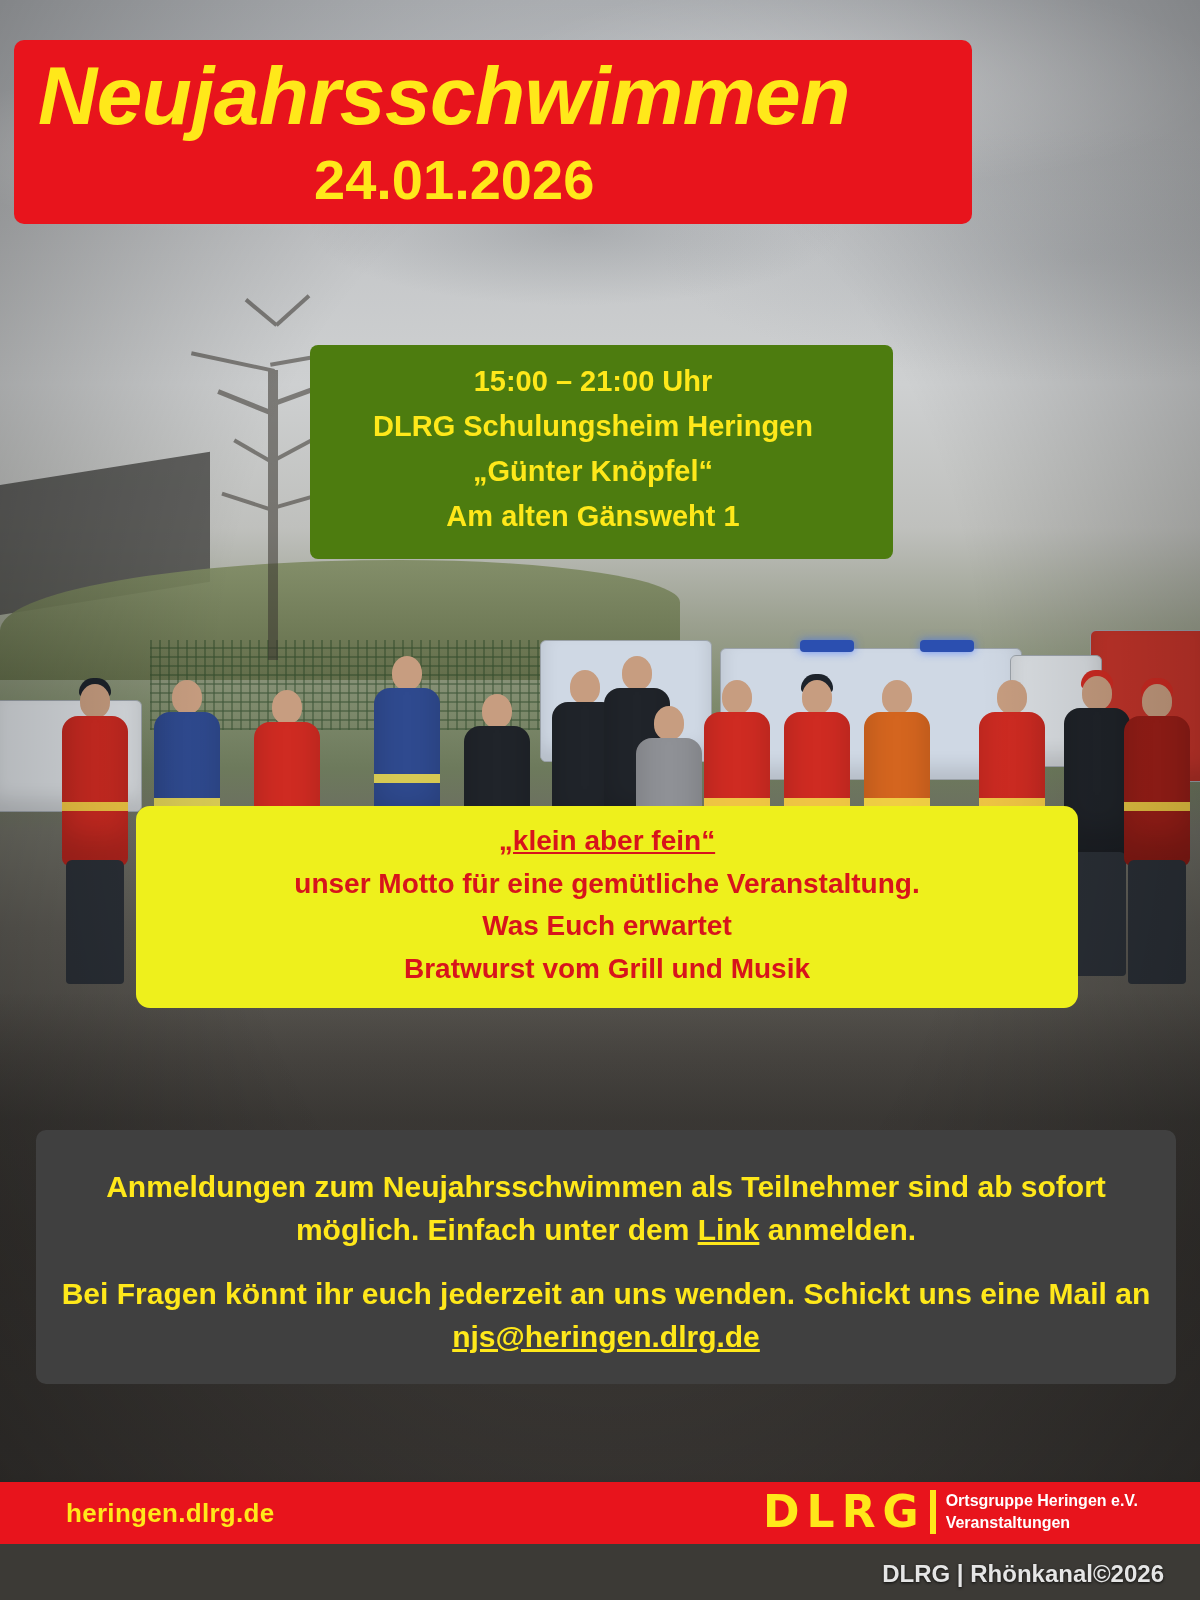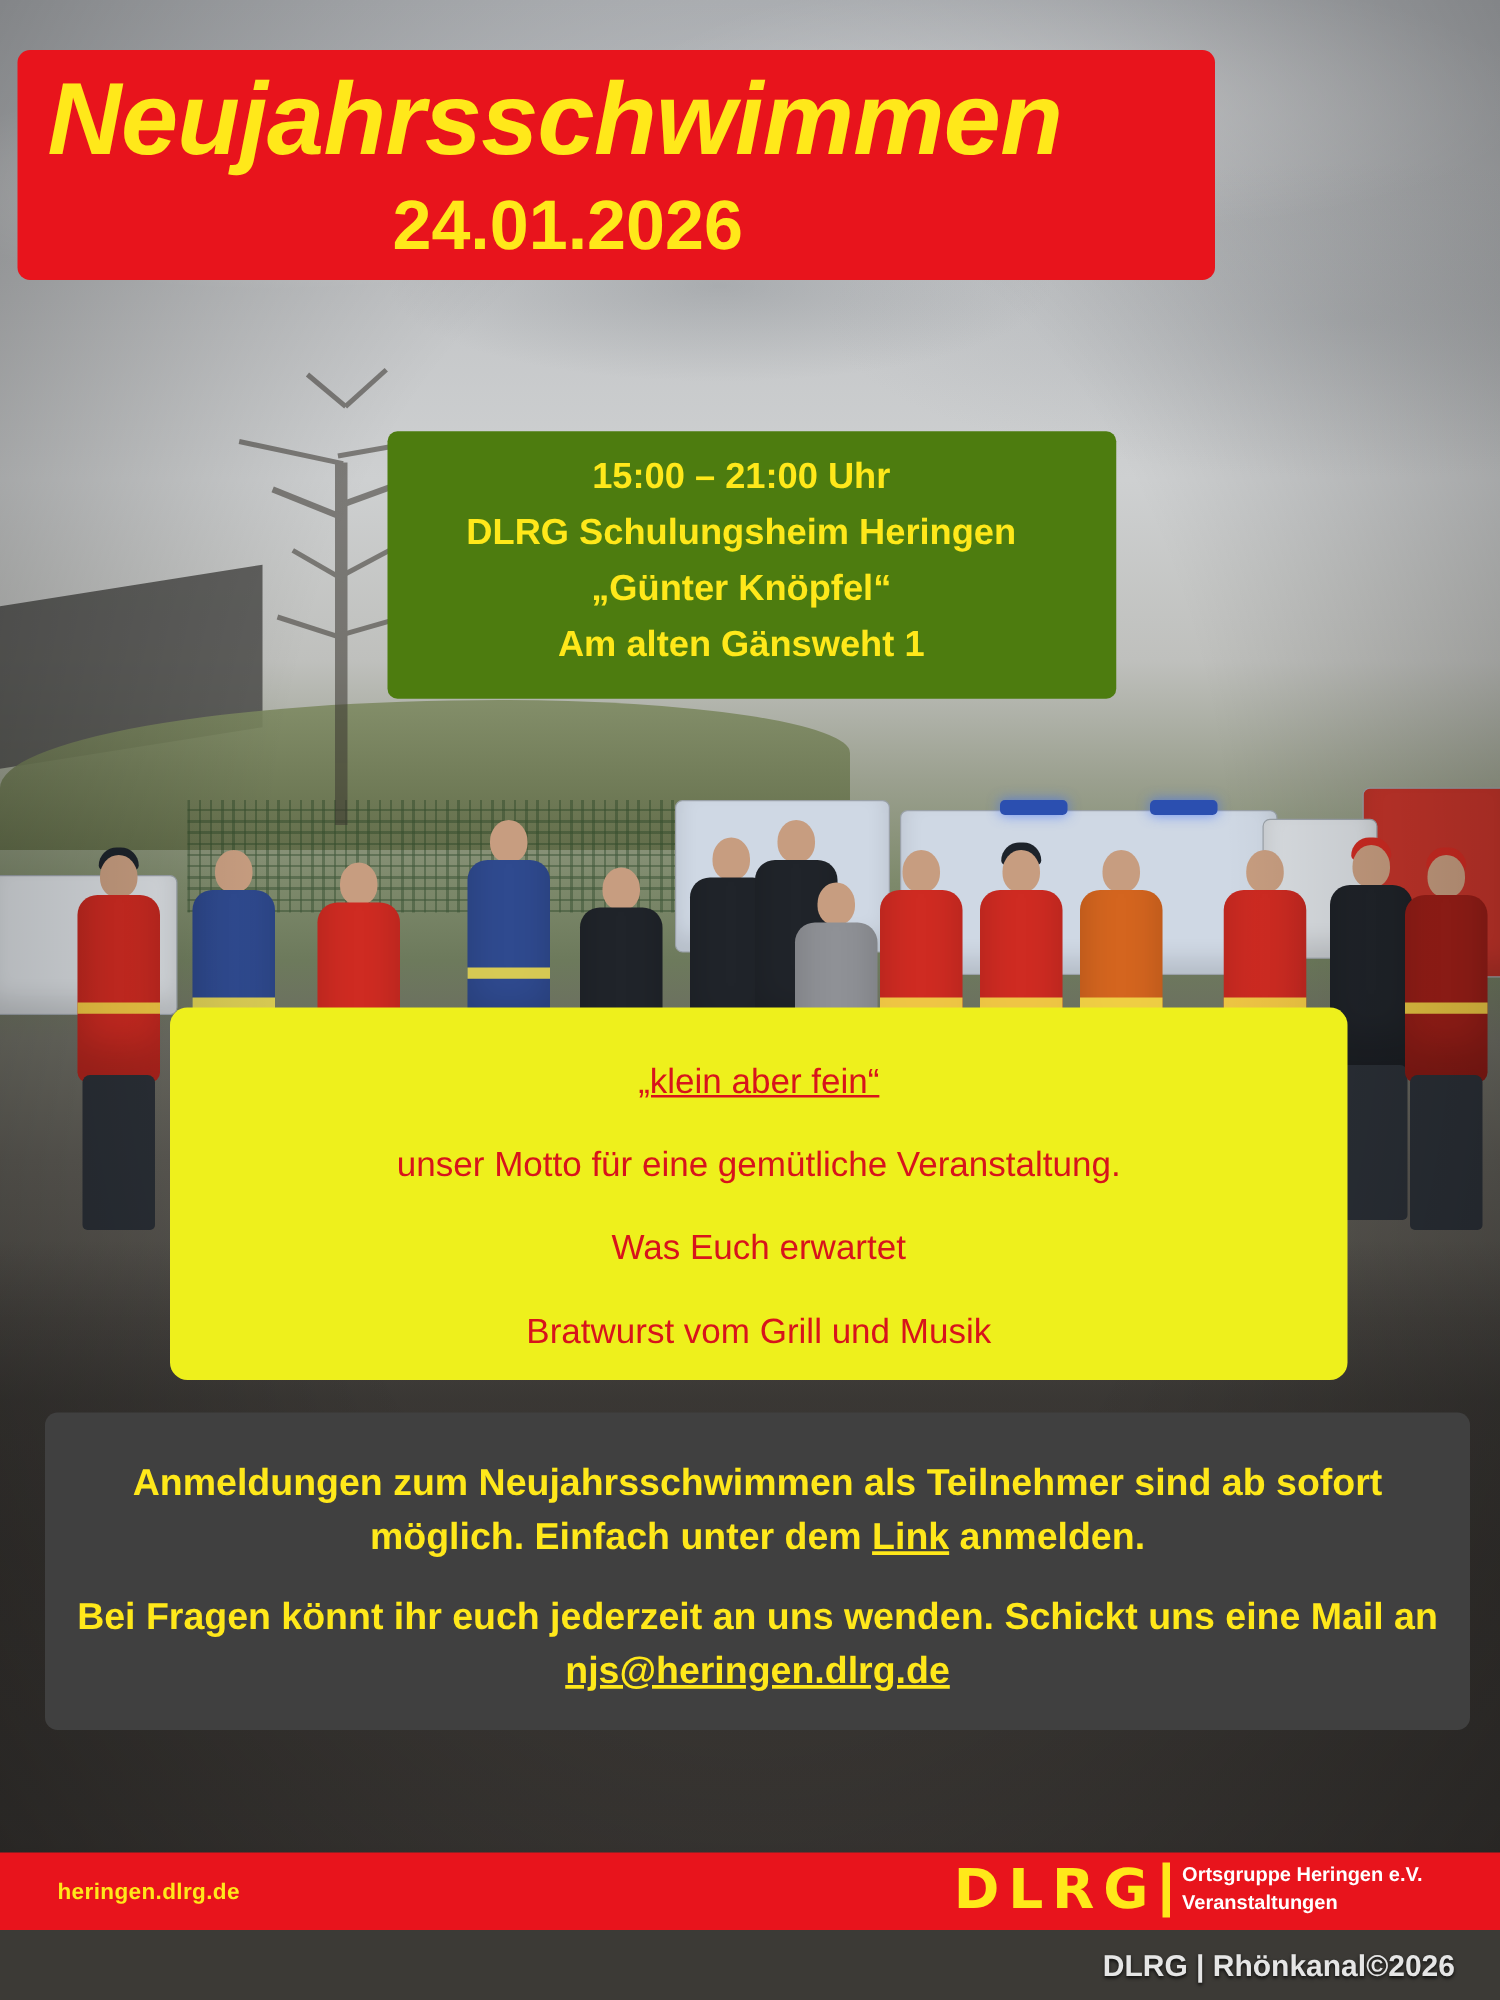--- a/index.html
+++ b/index.html
@@ -264,23 +264,22 @@
     top: 806px;
     width: 906px;
     padding: 14px 18px 18px 18px;
     background: #eef01c;
     border-radius: 14px;
     text-align: center;
   }
   .motto-line {
     color: #d7141c;
     font-size: 28px;
-    font-weight: normal;
+    font-weight: bold;
     line-height: 1.52;
-    margin-top: 24px;
   }
   .motto-line.u { text-decoration: underline; }
 
   .signup-box {
     position: absolute;
     left: 36px;
     top: 1130px;
     width: 1096px;
     padding: 36px 22px 26px 22px;
     background: #404040;
@@ -302,23 +301,23 @@
     left: 0;
     bottom: 56px;
     width: 1200px;
     height: 62px;
     background: #e8141c;
     display: flex;
     align-items: center;
   }
   .footer-url {
     color: #ffe81a;
-    font-size: 18px;
-    font-weight: bold;
-    padding-left: 46px;
+    font-size: 26px;
+    font-weight: bold;
+    padding-left: 66px;
     letter-spacing: 0.3px;
   }
   .footer-brand {
     position: absolute;
     right: 62px;
     top: 4px;
     display: flex;
     align-items: center;
   }
   .dlrg-word {

